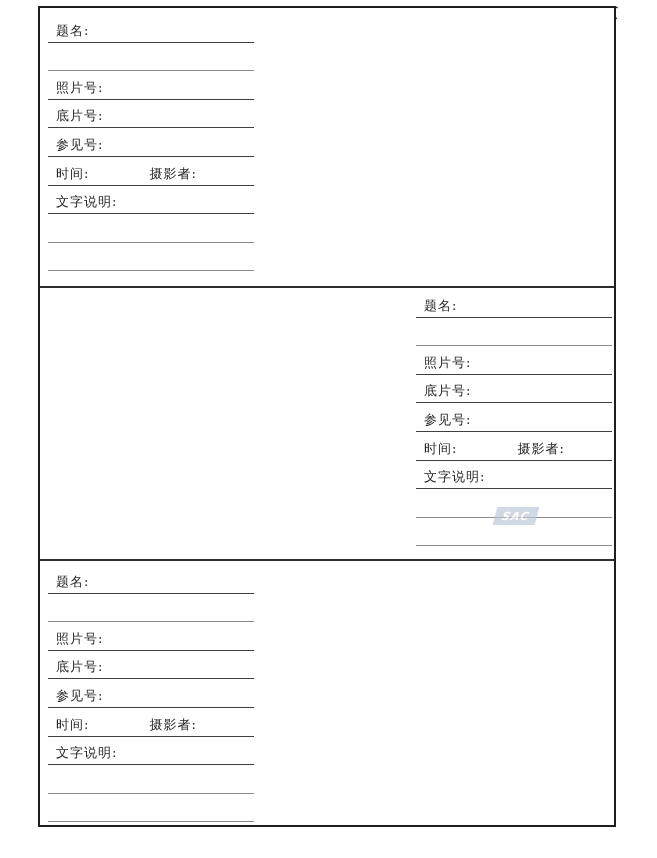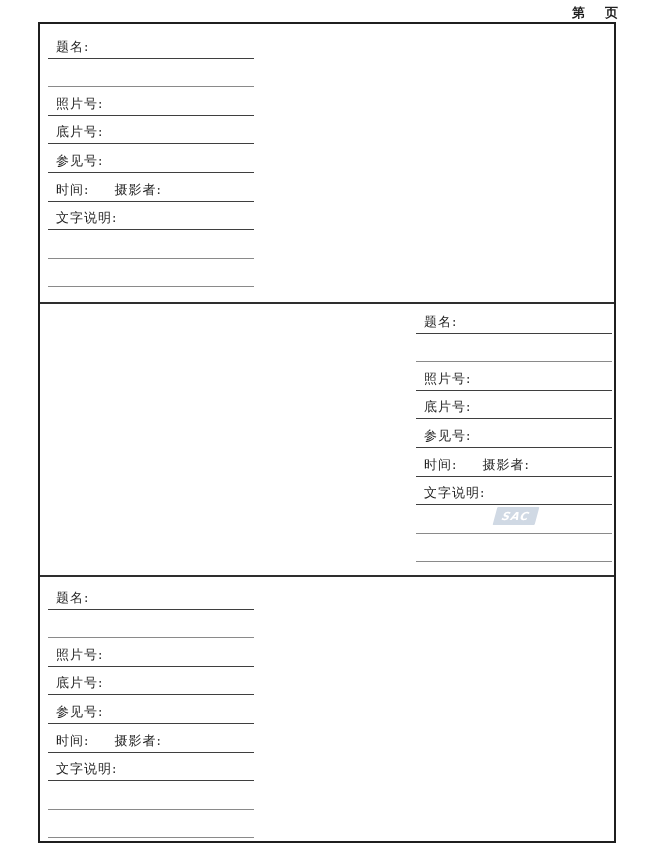--- a/index.html
+++ b/index.html
@@ -19,21 +19,21 @@
     left: 572px;
     display: flex;
     gap: 19px;
     font-size: 13px;
     font-weight: bold;
     letter-spacing: 1px;
   }
   .sheet {
     position: absolute;
     left: 38px;
-    top: 22px;
+    top: 6px;
     width: 578px;
     height: 821px;
     border: 2px solid #1f1f1f;
     box-sizing: border-box;
     background: #ffffff;
   }
   .divider {
     position: absolute;
     left: 0;
     width: 100%;
@@ -54,21 +54,21 @@
     padding: 0 0 4px 8px;
     box-sizing: border-box;
   }
   .form-row.blank { border-bottom-color: #8a8a8a; }
   .field-label {
     font-size: 13px;
     line-height: 15px;
     letter-spacing: 1px;
     white-space: nowrap;
   }
-  .field-label.second { margin-left: 25px; }
+  .field-label.second { margin-left: 60px; }
   .watermark {
     position: absolute;
     left: 495px;
     top: 507px;
     width: 42px;
     height: 18px;
     background: #bdc9d9;
     transform: skewX(-15deg);
     opacity: 0.7;
     display: flex;

